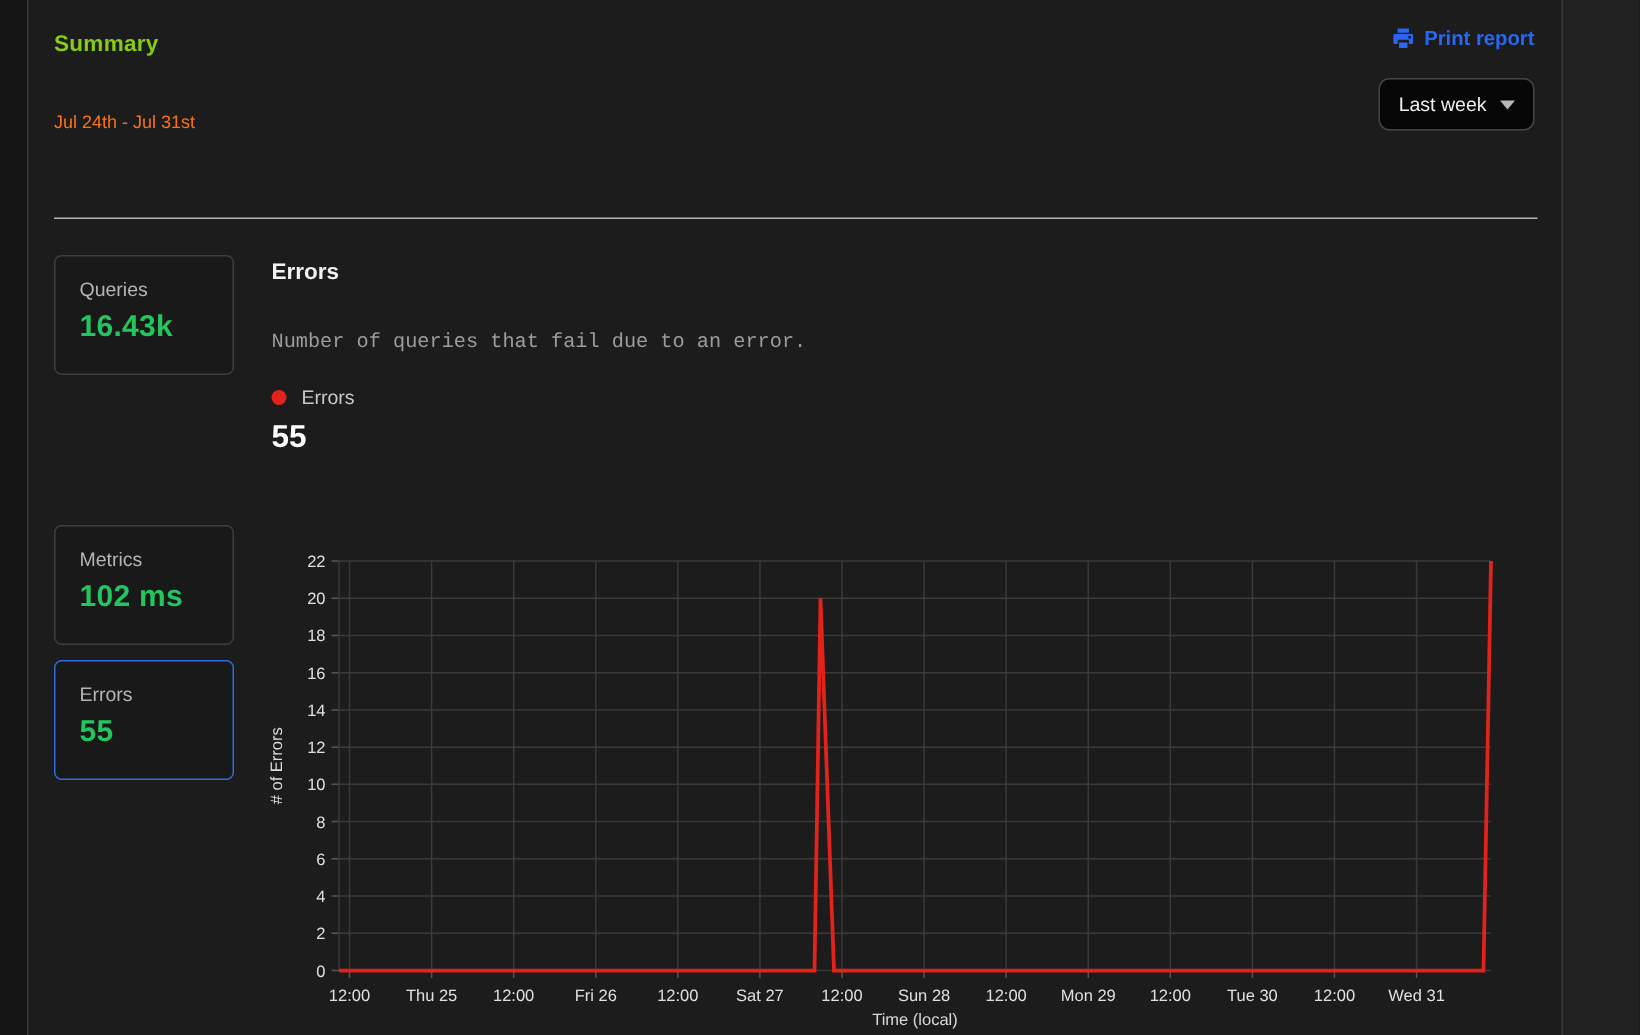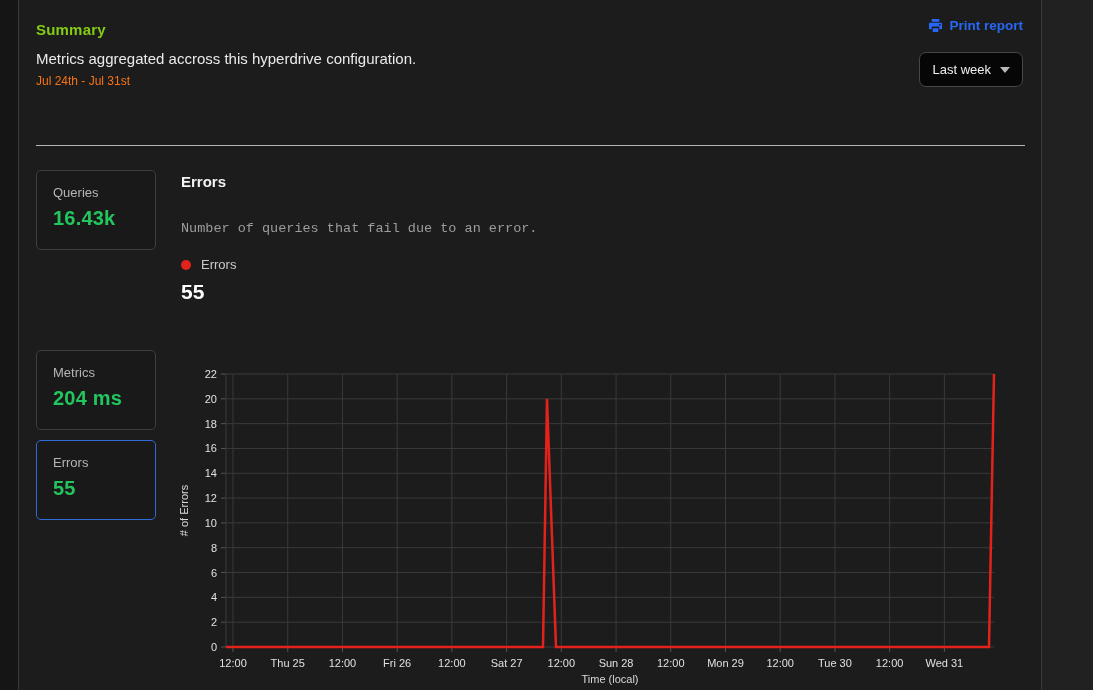--- a/index.html
+++ b/index.html
@@ -67,21 +67,20 @@
   .chart-svg text { font-family: "Liberation Sans", "DejaVu Sans", sans-serif; }
 </style>
 </head>
 <body>
 
 <div class="right-strip"></div>
 
 <div class="panel">
 
   <div class="abs page-title">Summary</div>
-  <div class="abs page-desc">Metrics aggregated accross this hyperdrive configuration.</div>
   <div class="abs page-date">Jul 24th - Jul 31st</div>
 
   <a class="abs print-link">
     <span style="display:flex;">
       <svg width="15" height="15" viewBox="0 0 16 16">
         <path fill="#2767f4" d="M4 1h8v3H4zM2 5h12a1 1 0 0 1 1 1v5a1 1 0 0 1-1 1h-2v-3H4v3H2a1 1 0 0 1-1-1V6a1 1 0 0 1 1-1zm3 6h6v4H5z"></path>
         <circle fill="#060606" cx="12.6" cy="7.2" r="0.9"></circle>
       </svg>
     </span>
     <span>Print report</span>
@@ -93,21 +92,21 @@
   </button>
 
   <div class="abs divider"></div>
 
   <div class="abs stat-card" style="top:170px">
     <div class="stat-label">Queries</div>
     <div class="stat-value">16.43k</div>
   </div>
   <div class="abs stat-card" style="top:350px">
     <div class="stat-label">Metrics</div>
-    <div class="stat-value">204 ms</div>
+    <div class="stat-value">102 ms</div>
   </div>
   <div class="abs stat-card selected" style="top:440px">
     <div class="stat-label">Errors</div>
     <div class="stat-value">55</div>
   </div>
 
   <div class="abs metric-title">Errors</div>
   <div class="abs metric-desc">Number of queries that fail due to an error.</div>
 
   <div class="abs legend-row">

